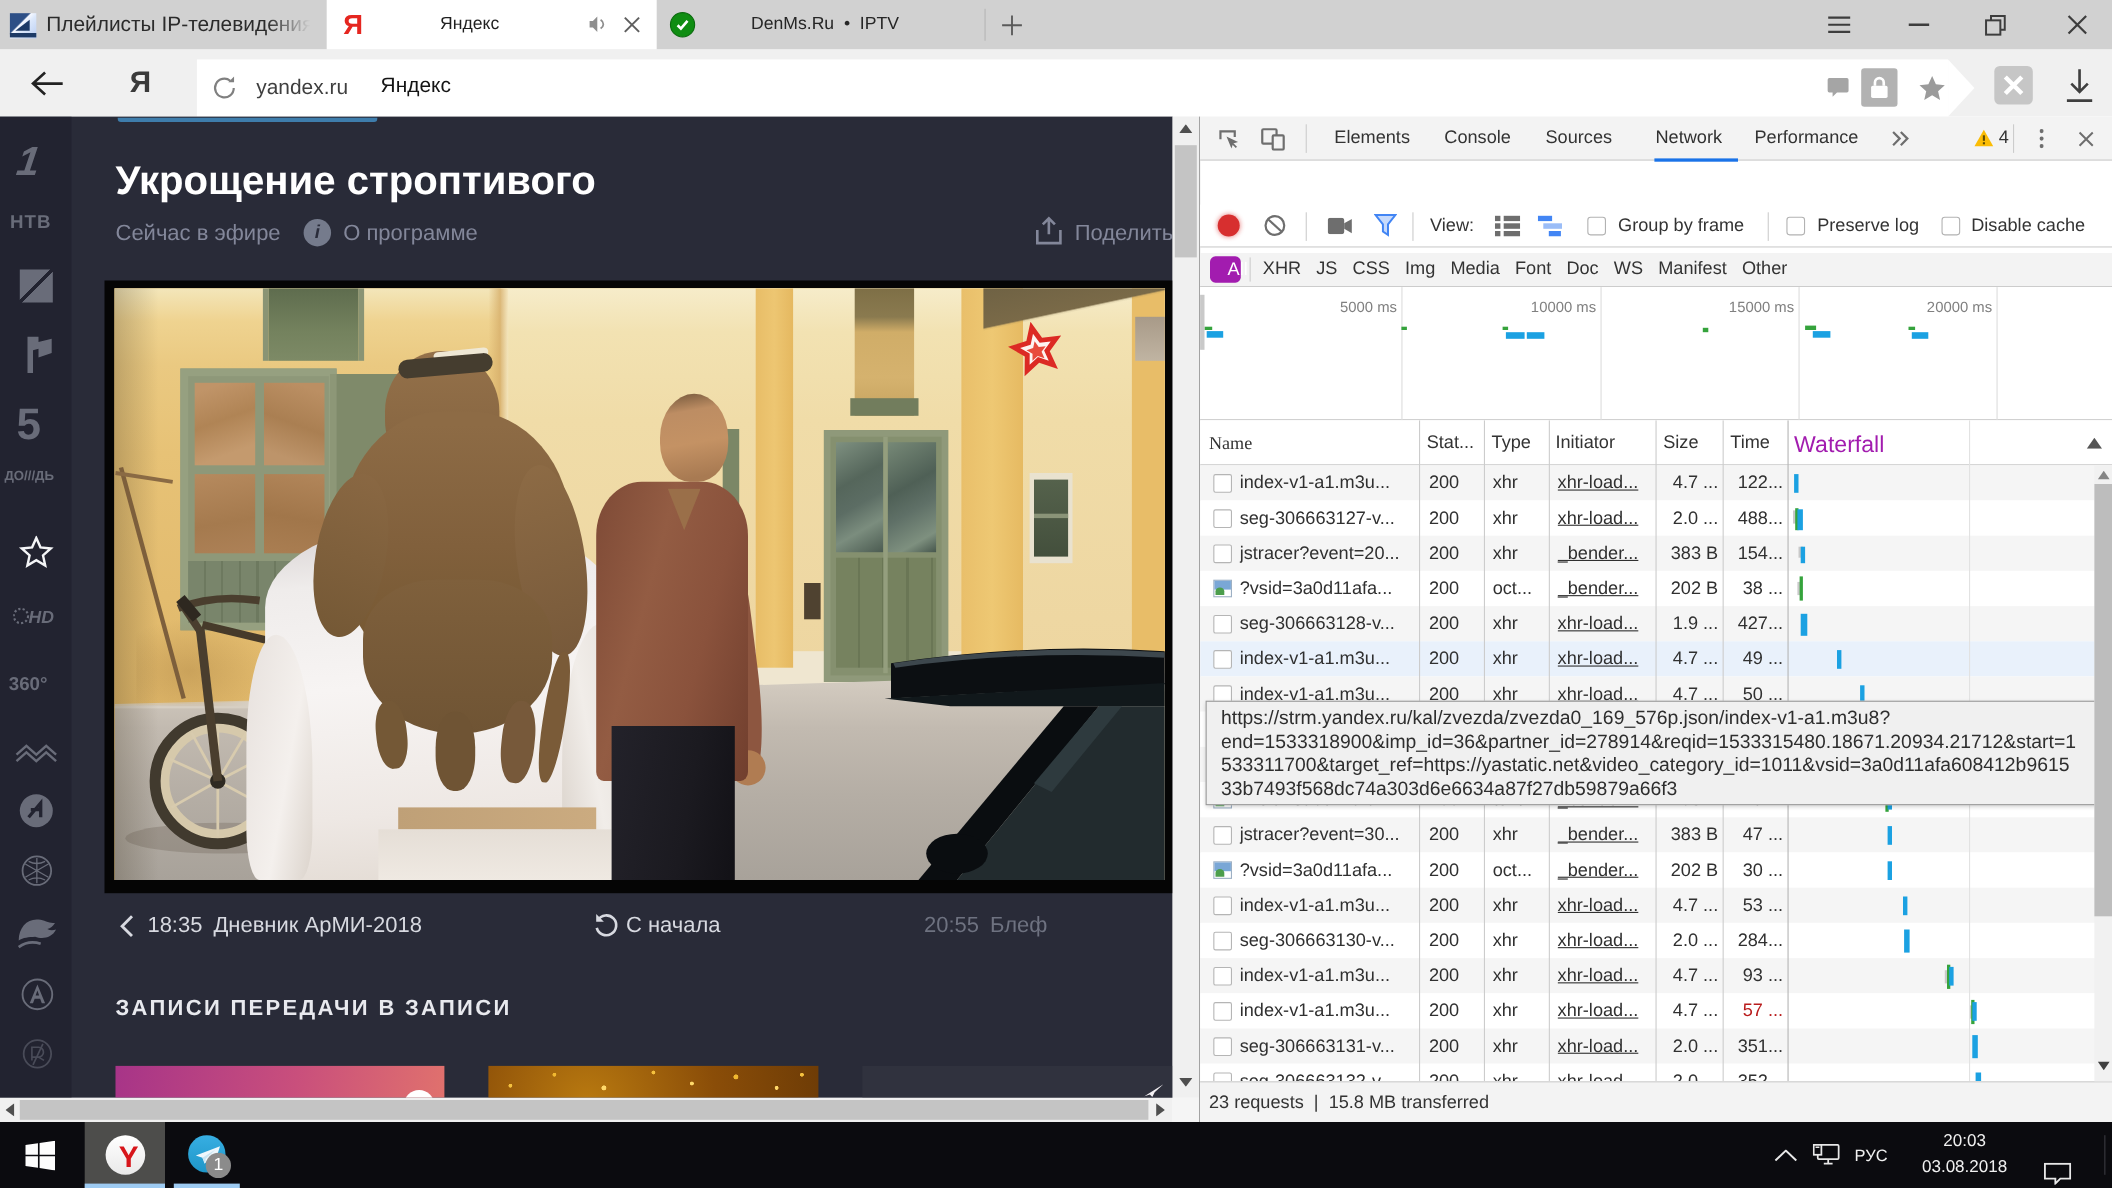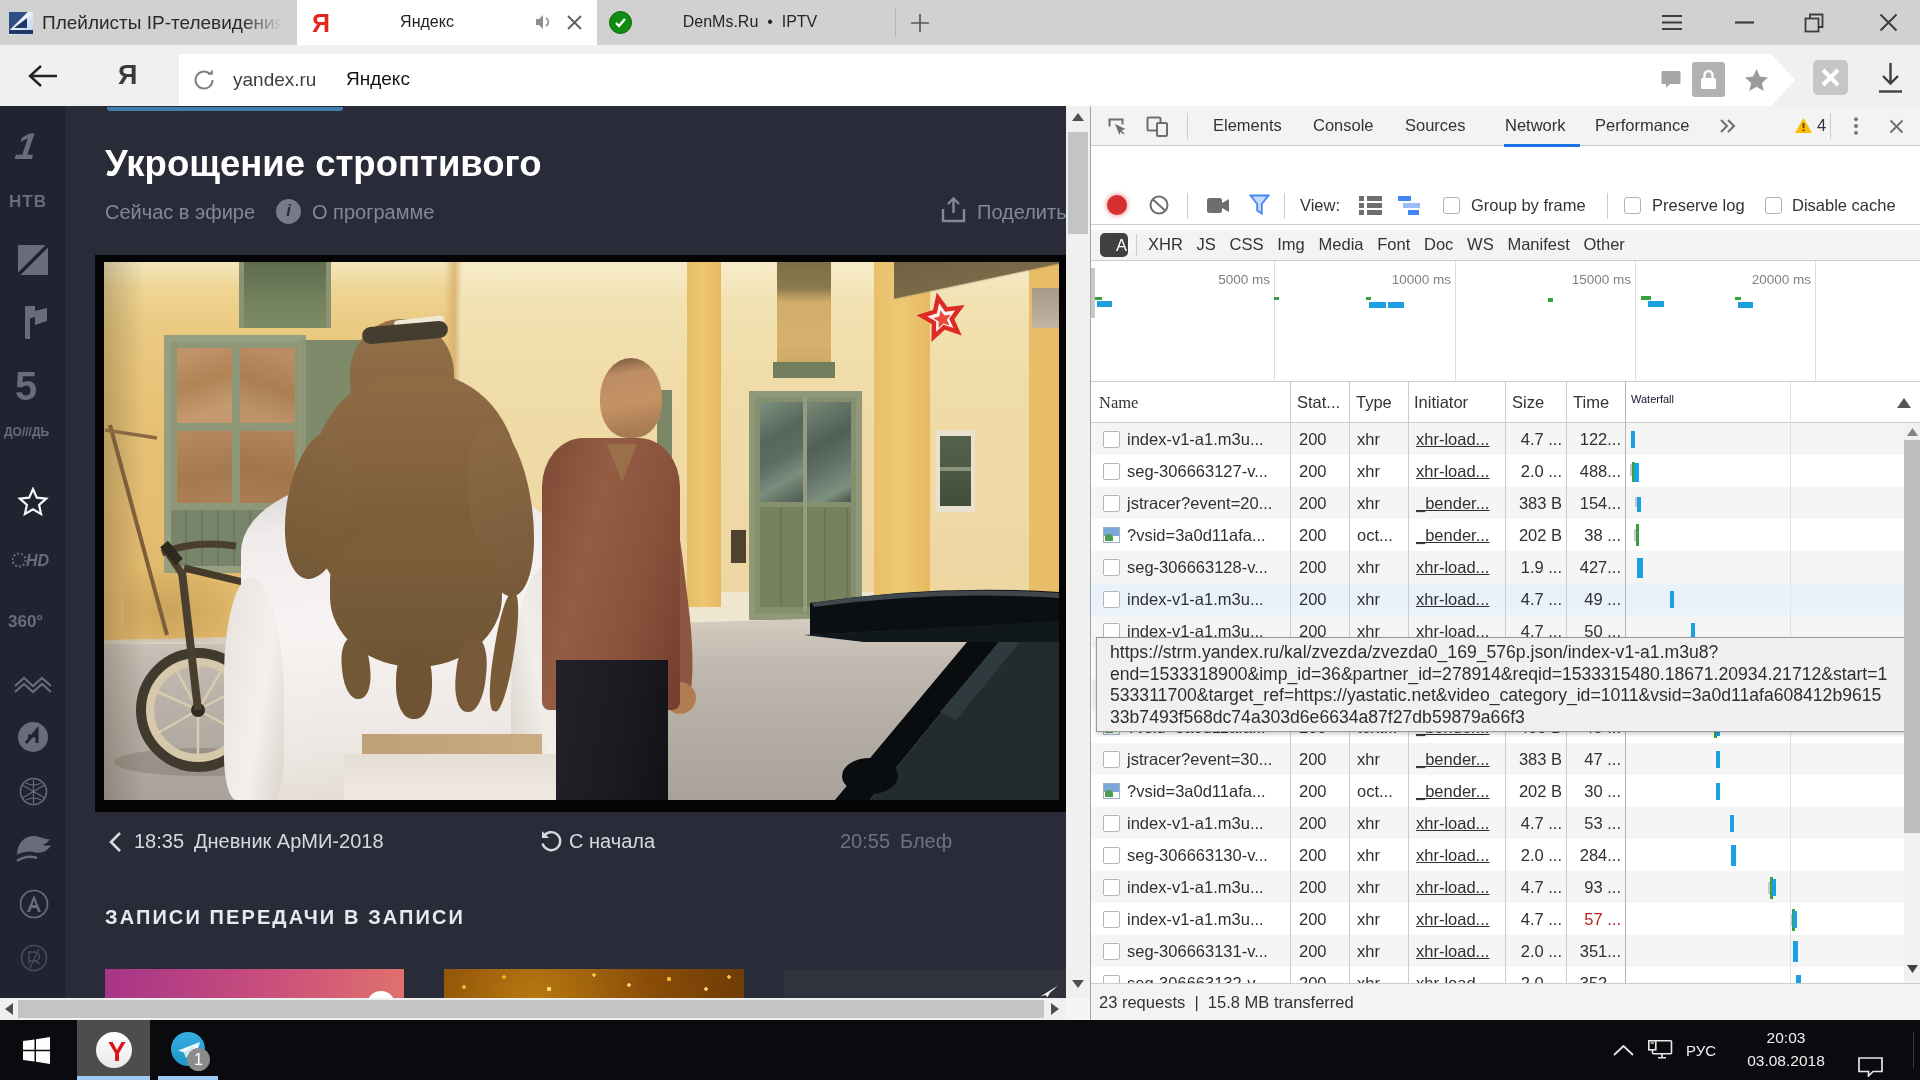--- a/index.html
+++ b/index.html
@@ -389,21 +389,21 @@
     <div class="a" style="left:380px;top:10px;font-size:16.5px;color:#333;">Group by frame</div>
     <div class="a" style="left:516px;top:7px;width:1px;height:26px;background:#ccc;"></div>
     <div class="a" style="left:533px;top:11px;width:17px;height:17px;background:#fff;border:1.5px solid #b2b2b2;border-radius:3px;"></div>
     <div class="a" style="left:561px;top:10px;font-size:16.5px;color:#333;">Preserve log</div>
     <div class="a" style="left:674px;top:11px;width:17px;height:17px;background:#fff;border:1.5px solid #b2b2b2;border-radius:3px;"></div>
     <div class="a" style="left:701px;top:10px;font-size:16.5px;color:#333;">Disable cache</div>
   </div>
 
 
   <div class="a" style="left:0;top:124px;width:830px;height:31px;background:#f3f3f3;border-bottom:1px solid #ccc;">
-    <div class="a" style="left:9px;top:3px;width:28px;height:24px;background:#404040;border-radius:5px;color:#fff;font-size:16.5px;text-align:center;line-height:24px;padding-left:16px;">All</div>
+    <div class="a" style="left:9px;top:3px;width:28px;height:24px;background:#a21caf;border-radius:5px;color:#fff;font-size:16.5px;text-align:center;line-height:24px;padding-left:16px;">All</div>
     <div class="a" style="left:45px;top:4px;width:1px;height:22px;background:#ccc;"></div>
     <div class="a" style="left:57px;top:5px;font-size:16.5px;color:#333;">XHR&nbsp;&nbsp;&nbsp;JS&nbsp;&nbsp;&nbsp;CSS&nbsp;&nbsp;&nbsp;Img&nbsp;&nbsp;&nbsp;Media&nbsp;&nbsp;&nbsp;Font&nbsp;&nbsp;&nbsp;Doc&nbsp;&nbsp;&nbsp;WS&nbsp;&nbsp;&nbsp;Manifest&nbsp;&nbsp;&nbsp;Other</div>
   </div>
 
   <div class="a" style="left:0;top:155px;width:830px;height:121px;background:#fff;border-bottom:1px solid #ccc;">
     <div class="a" style="left:183px;top:0;width:1px;height:121px;background:#ddd;"></div>
     <div class="a" style="left:364px;top:0;width:1px;height:121px;background:#ddd;"></div>
     <div class="a" style="left:544px;top:0;width:1px;height:121px;background:#ddd;"></div>
     <div class="a" style="left:724px;top:0;width:1px;height:121px;background:#ddd;"></div>
     <div class="a" style="left:79px;top:11px;width:100px;font-size:13.5px;color:#808080;text-align:right;">5000 ms</div>
@@ -425,21 +425,21 @@
   </div>
 
   <div id="ntable" class="a" style="left:0;top:276px;width:830px;height:601px;overflow:hidden;">
     <div class="a" style="left:0;top:0;width:830px;height:41px;background:#fff;border-bottom:1px solid #ccc;"></div>
     <div class="a" style="left:8px;top:11px;font-size:16.5px;color:#333;font-family:Liberation Serif, serif;">Name</div>
     <div class="a" style="left:206px;top:11px;font-size:16.5px;color:#333;">Stat...</div>
     <div class="a" style="left:265px;top:11px;font-size:16.5px;color:#333;">Type</div>
     <div class="a" style="left:323px;top:11px;font-size:16.5px;color:#333;">Initiator</div>
     <div class="a" style="left:421px;top:11px;font-size:16.5px;color:#333;">Size</div>
     <div class="a" style="left:482px;top:11px;font-size:16.5px;color:#333;">Time</div>
-    <div class="a" style="left:540px;top:11px;font-size:11px;color:#0f172a;">Waterfall</div>
+    <div class="a" style="left:540px;top:11px;font-size:21px;color:#a21caf;">Waterfall</div>
     <svg class="a" style="left:806px;top:16px" width="14" height="10" viewBox="0 0 14 10">
         <path d="M7 0l7 10H0z" fill="#555"></path>
       </svg>
     <div id="nrows" class="a" style="left:0;top:41px;width:830px;height:560px;overflow:hidden;">
     <div class="a" style="left:0;top:0px;width:830px;height:32px;background:#f5f5f5;"></div>
     <div class="a" style="left:12px;top:8px;width:17px;height:17px;background:#fff;border:1.5px solid #b5b5b5;border-radius:2px;"></div>
     <div class="a" style="left:36px;top:7px;width:165px;height:21px;font-size:16.5px;color:#303030;white-space:nowrap;overflow:hidden;">index-v1-a1.m3u...</div>
     <div class="a" style="left:208px;top:7px;font-size:16.5px;color:#303030;">200</div>
     <div class="a" style="left:266px;top:7px;width:50px;height:19px;font-size:16.5px;color:#303030;overflow:hidden;white-space:nowrap;">xhr</div>
     <div class="a" style="left:325px;top:7px;width:88px;height:19px;font-size:16.5px;color:#303030;text-decoration:underline;overflow:hidden;white-space:nowrap;">xhr-load...</div>

